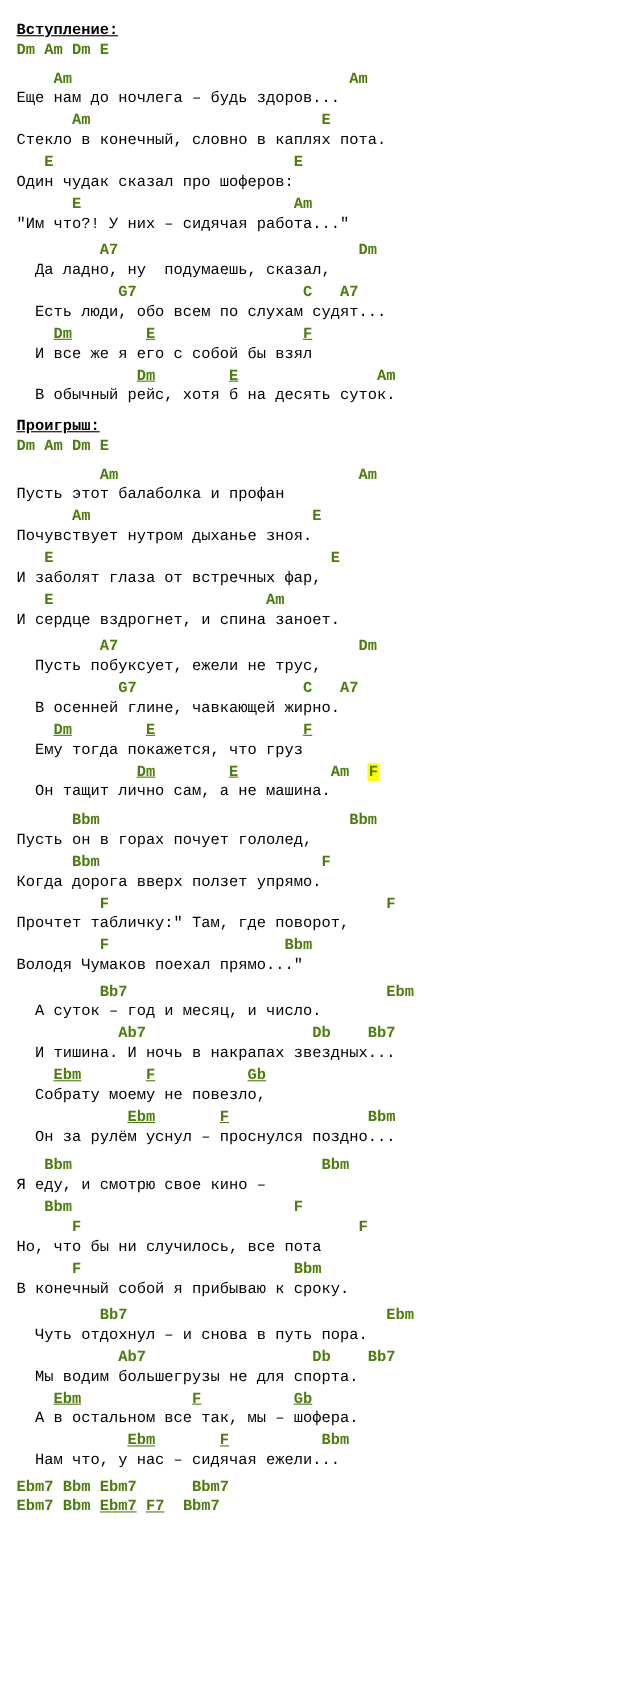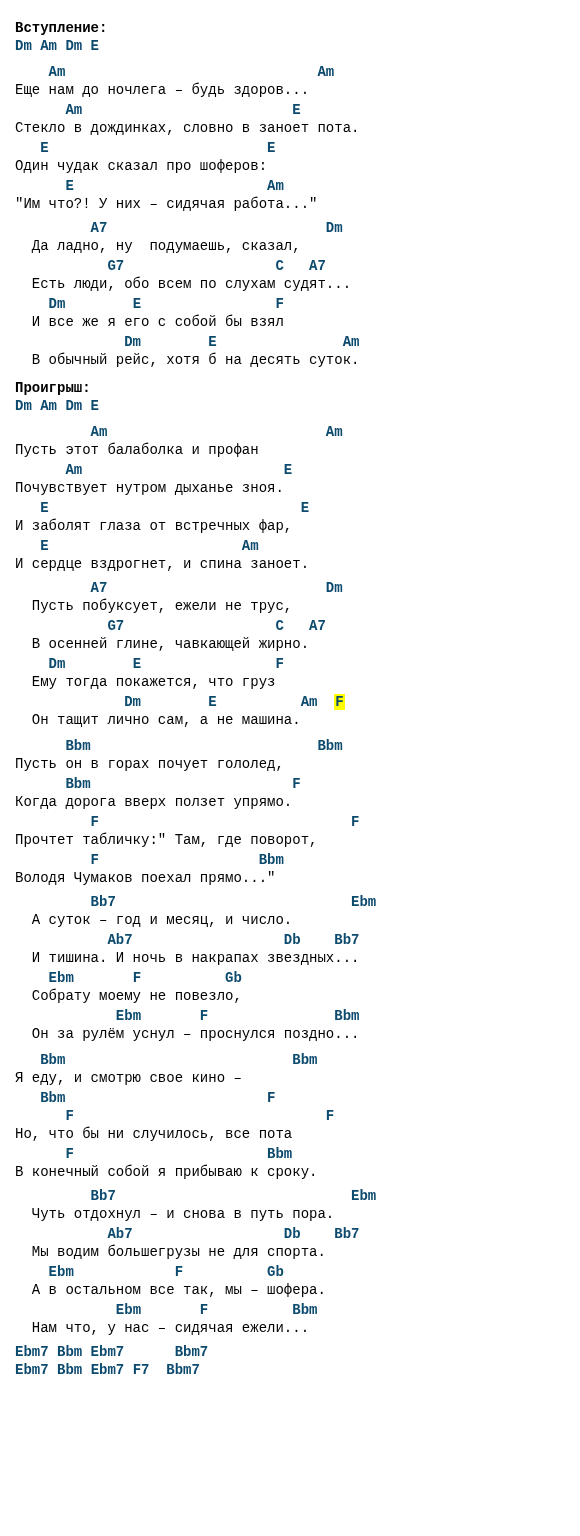--- a/index.html
+++ b/index.html
@@ -8,57 +8,59 @@
       font-family: 'Courier New', Courier, monospace;
       font-size: 14px;
       color: #000;
       padding: 10px 15px;
       width: 580px;
     }
     .section-title {
       font-weight: bold;
       margin-top: 10px;
       margin-bottom: 2px;
+      text-decoration: underline;
     }
     .chord-line {
       position: relative;
       white-space: pre;
-      color: #0c4a6e;
+      color: #4d7c0f;
       font-weight: bold;
       min-height: 18px;
       margin-bottom: 0;
     }
     .lyric-line {
       white-space: pre;
       min-height: 18px;
       margin-bottom: 2px;
     }
     .block {
       margin-bottom: 6px;
     }
     .highlight {
       background-color: #ffff00;
       padding: 0 1px;
     }
     .underline {
+      text-decoration: underline;
     }
   </style>
 </head>
 <body>
 
 <div>
 
   <div class="section-title">Вступление:</div>
   <div class="chord-line">Dm Am Dm E</div>
 
   <div class="block" style="margin-top:8px;">
     <div class="chord-line">    Am                              Am</div>
     <div class="lyric-line">Еще нам до ночлега – будь здоров...</div>
     <div class="chord-line">      Am                         E</div>
-    <div class="lyric-line">Стекло в дождинках, словно в заноет пота.</div>
+    <div class="lyric-line">Стекло в конечный, словно в каплях пота.</div>
     <div class="chord-line">   E                          E</div>
     <div class="lyric-line">Один чудак сказал про шоферов:</div>
     <div class="chord-line">      E                       Am</div>
     <div class="lyric-line">"Им что?! У них – сидячая работа..."</div>
   </div>
 
   <div class="block" style="margin-top:6px;">
     <div class="chord-line">         A7                          Dm</div>
     <div class="lyric-line">  Да ладно, ну  подумаешь, сказал,</div>
     <div class="chord-line">           G7                  C   A7</div>

